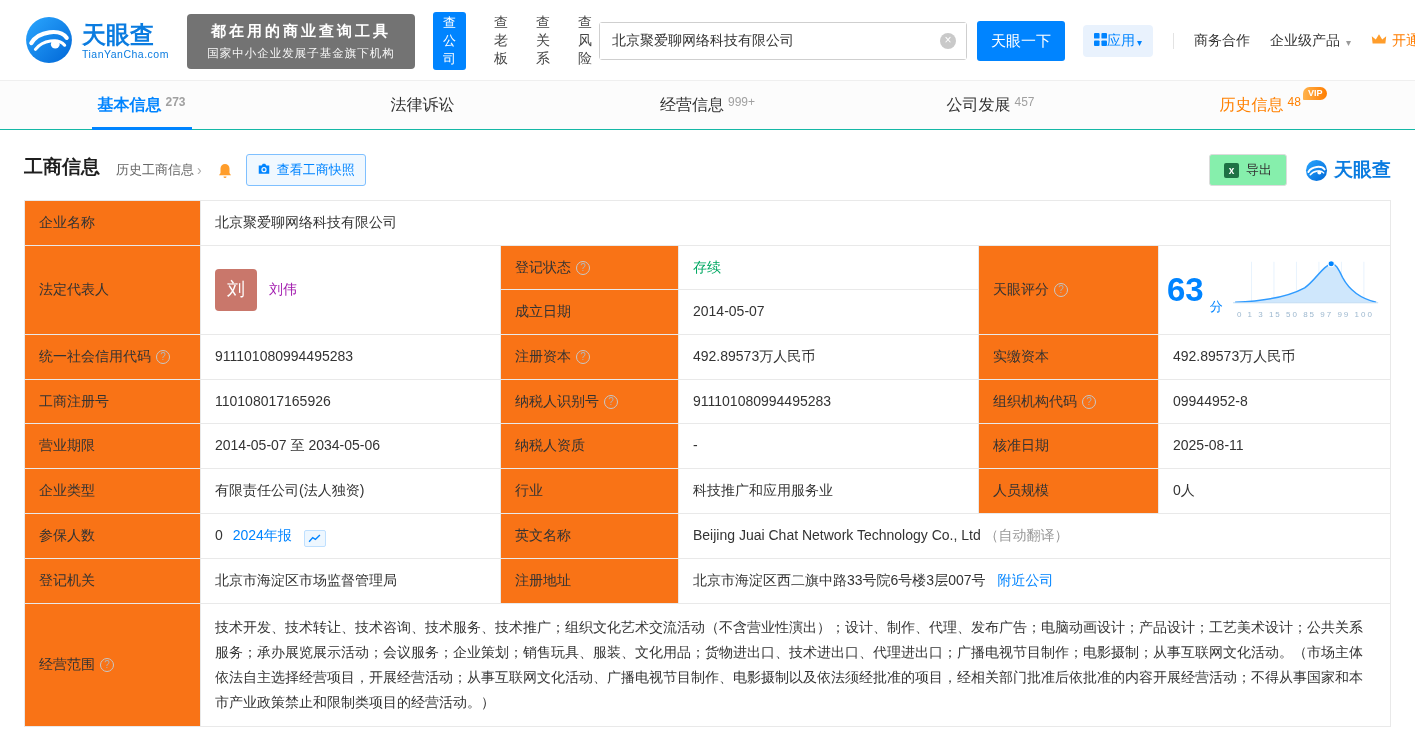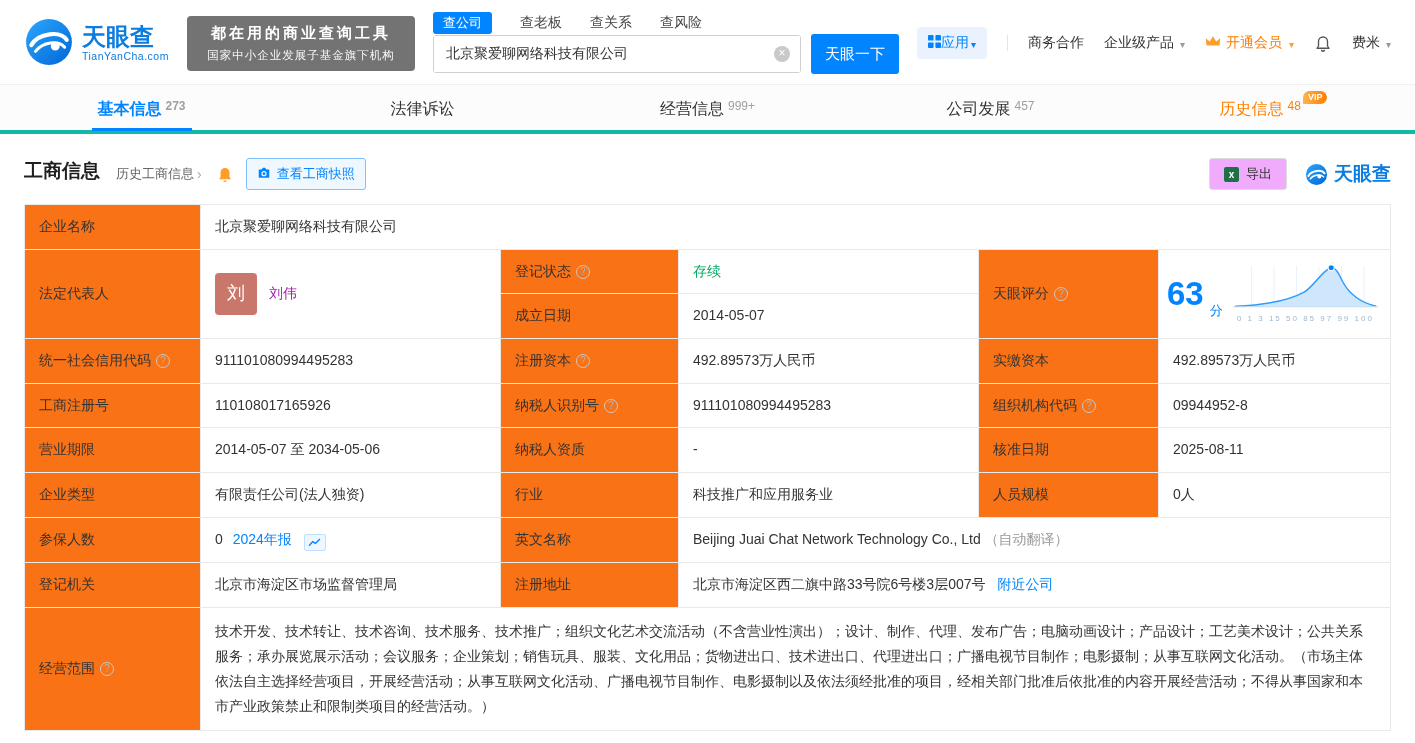--- a/index.html
+++ b/index.html
@@ -9,57 +9,57 @@
     color: #333; background: #fff; font-size: 14px;
   }
   
   .topbar { display: flex; align-items: center; padding: 12px 24px 10px 24px; gap: 18px; }
   .logo { display: flex; align-items: center; gap: 8px; cursor: pointer; }
   .logo-text .brand { font-size: 24px; font-weight: bold; color: #0b7ce0; line-height: 26px; }
   .logo-text .domain { font-size: 10.5px; color: #0b7ce0; letter-spacing: .5px; }
   .banner { background: #737373; color: #fff; border-radius: 4px; padding: 8px 12px; text-align: center; min-width: 228px; }
   .banner .l1 { font-size: 15px; font-weight: bold; letter-spacing: 3px; }
   .banner .l2 { font-size: 11.5px; margin-top: 5px; letter-spacing: 1px; opacity: .95; }
-  .search-area { display: flex; flex-direction: column; }
+  .search-area { display: flex; flex-direction: row; gap: 7px; }
   .search-tabs { display: flex; align-items: center; gap: 28px; font-size: 14px; color: #454545; }
   .stab { cursor: pointer; }
   .stab.active { background: #0084ff; color: #fff; font-size: 13px; padding: 2px 10px; border-radius: 3px; }
   .search-row { display: flex; align-items: center; }
   .search-box { position: relative; width: 368px; height: 38px; border: 1px solid #cfcfcf; border-radius: 3px; display: flex; align-items: center; background: #fff; }
   .search-box input { border: none; outline: none; flex: 1; height: 100%; font-size: 14px; padding: 0 32px 0 12px; color: #333; font-family: inherit; }
   .clear-ic { position: absolute; right: 10px; width: 16px; height: 16px; border-radius: 50%; background: #c9c9c9; color: #fff; text-align: center; line-height: 15px; font-size: 12px; cursor: pointer; }
   .clear-ic::after { content: "×"; }
   .search-btn { margin-left: 10px; height: 40px; width: 88px; background: #0084ff; color: #fff; border: none; border-radius: 3px; font-size: 15px; cursor: pointer; font-family: inherit; }
   .right-menu { margin-left: auto; display: flex; align-items: center; gap: 20px; white-space: nowrap; font-size: 14px; }
   .app-pill { display: flex; align-items: center; background: #e9f2fd; color: #0084ff; padding: 7px 11px; border-radius: 4px; cursor: pointer; }
   .caret::after { content: "▾"; font-size: 10px; color: #9a9a9a; margin-left: 2px; }
   .app-pill .caret::after { color: #0084ff; }
   .menu-item { cursor: pointer; display: flex; align-items: center; gap: 4px; color: #333; }
   .vdiv { width: 1px; height: 16px; background: #e3e3e3; }
   .vip-link { color: #ff7d00; display: flex; align-items: center; gap: 5px; cursor: pointer; }
   .vip-link .caret::after { color: #ff9d2b; }
   .bell-btn { cursor: pointer; display: flex; align-items: center; }
   
-  .nav { display: flex; height: 50px; background: #fcfcfc; border-top: 1px solid #efefef; border-bottom: 4px solid #14b8a6; }
+  .nav { display: flex; height: 50px; background: #fcfcfc; border-top: 1px solid #efefef; border-bottom: 1px solid #14b8a6; }
   .nav-tab { flex: 1; text-align: center; line-height: 48px; font-size: 16px; color: #333; position: relative; cursor: pointer; }
   .nav-tab .cnt { font-size: 12px; color: #a0a0a0; margin-left: 4px; position: relative; top: -4px; }
   .nav-tab.active { color: #0084ff; font-weight: bold; }
   .nav-tab.active::after { content: ""; position: absolute; left: 50%; transform: translateX(-50%); bottom: -1px; width: 100px; height: 3px; background: #0084ff; }
   .nav-tab.orange { color: #ff8000; }
   .nav-tab.orange .cnt { color: #ff8000; }
   .vip-badge { display: inline-block; vertical-align: 14px; margin-left: 2px; background: linear-gradient(90deg, #ffb34d, #ff7d00); color: #fff; font-size: 9px; line-height: 13px; padding: 0 5px; border-radius: 7px 7px 7px 1px; font-weight: bold; }
   
   .section-head { display: flex; padding: 24px 24px 14px 24px; }
   .sec-title { font-size: 19px; font-weight: bold; color: #1f1f1f; margin-right: 16px; }
   .hist-link { font-size: 13px; color: #666; cursor: pointer; display: flex; align-items: center; gap: 3px; }
   .hist-link .arrow::after { content: "›"; color: #aaa; font-size: 14px; }
   .alert-bell { margin: 0 12px 0 14px; display: flex; align-items: center; cursor: pointer; }
   .snapshot-btn { display: flex; align-items: center; gap: 6px; border: 1px solid #7fc0ff; background: #f0f8ff; color: #0084ff; font-size: 13px; padding: 4px 10px; border-radius: 3px; cursor: pointer; font-family: inherit; }
   .head-right { margin-left: auto; display: flex; align-items: center; gap: 18px; }
-  .export-btn { display: flex; align-items: center; gap: 7px; border: 1px solid #dcdcdc; background: #f0abfc; padding: 6px 14px; border-radius: 3px; font-size: 13px; color: #333; cursor: pointer; font-family: inherit; }
+  .export-btn { display: flex; align-items: center; gap: 7px; border: 1px solid #dcdcdc; background: #86efac; padding: 6px 14px; border-radius: 3px; font-size: 13px; color: #333; cursor: pointer; font-family: inherit; }
   .xls-ic { display: inline-block; width: 15px; height: 15px; background: #1e7145; border-radius: 2px; color: #fff; font-size: 10px; font-weight: bold; text-align: center; line-height: 15px; }
   .xls-ic::after { content: "x"; }
   .watermark { display: flex; align-items: center; gap: 6px; color: #0b7ce0; font-size: 19px; font-weight: bold; }
   
   table.info { width: 1367px; margin: 0 24px 20px 24px; border-collapse: collapse; table-layout: fixed; }
   table.info td { border: 1px solid #e9e9e9; padding: 11px 14px; font-size: 14px; line-height: 1.55; vertical-align: middle; word-break: break-all; }
   td.lbl { background: #f97316; color: #333; }
   .help { display: inline-block; width: 14px; height: 14px; border-radius: 50%; border: 1px solid #c8c8c8; color: #b3b3b3; font-size: 10px; line-height: 12px; text-align: center; margin-left: 5px; vertical-align: 1px; cursor: pointer; }
   .help::after { content: "?"; }
   .green { color: #00a862; }

